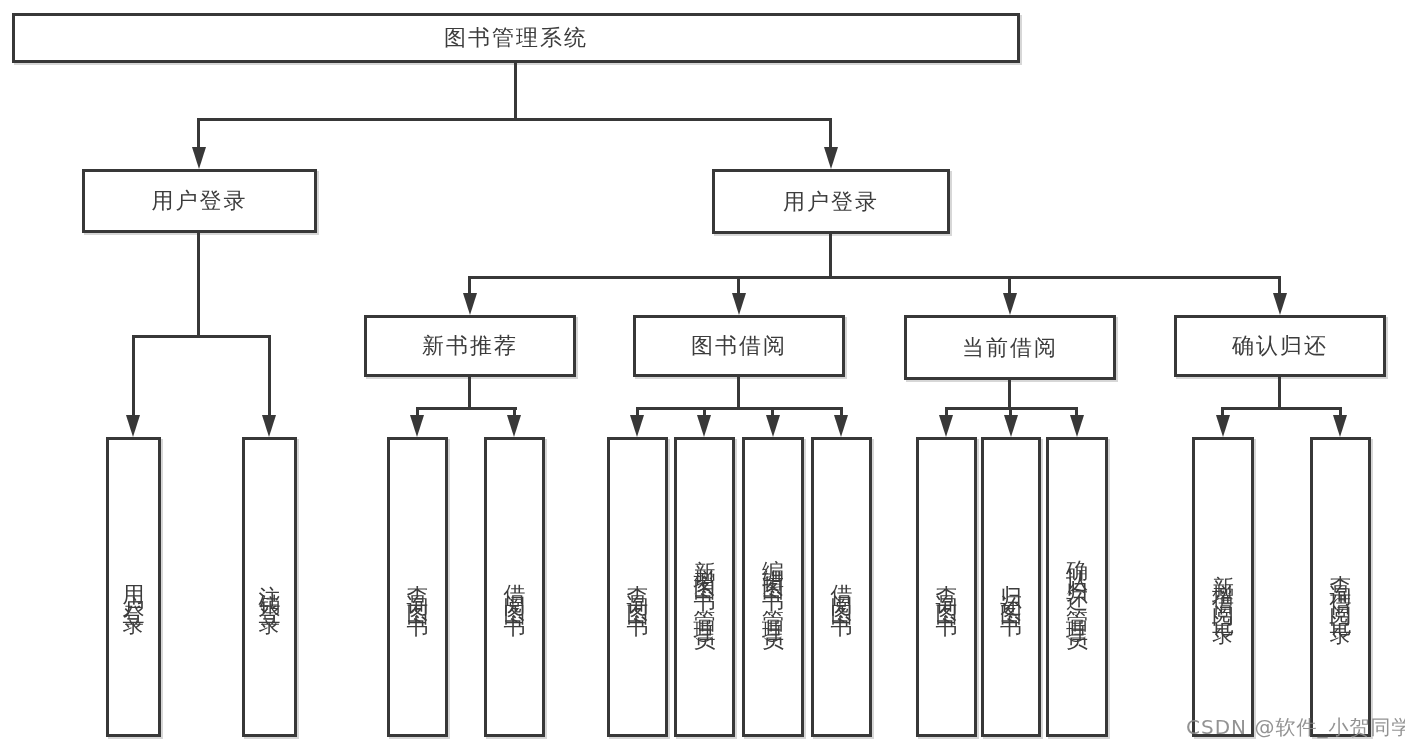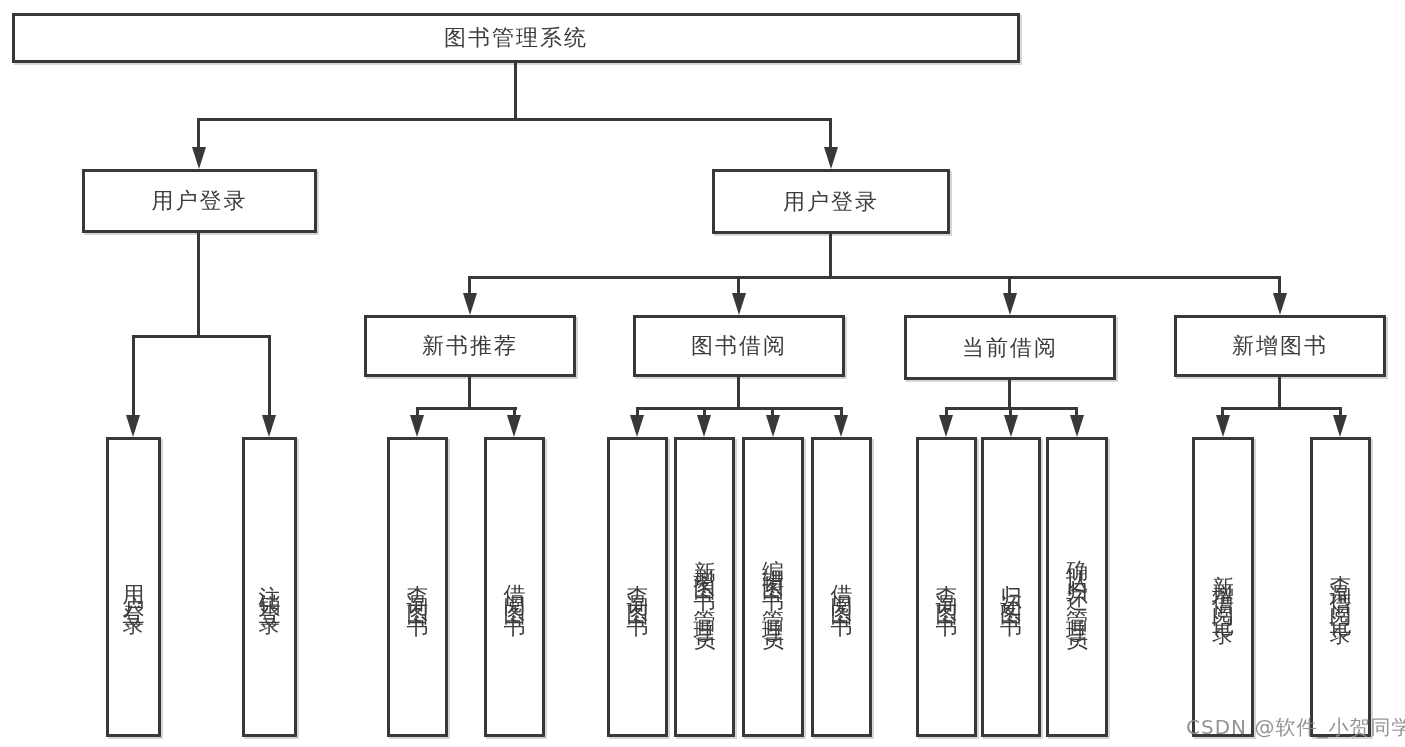--- a/index.html
+++ b/index.html
@@ -92,21 +92,21 @@
   <div class="box" style="left:364px;top:315px;width:212px;height:62px">
     <span>新书推荐</span>
   </div>
   <div class="box" style="left:633px;top:315px;width:212px;height:62px">
     <span>图书借阅</span>
   </div>
   <div class="box" style="left:904px;top:315px;width:212px;height:65px">
     <span>当前借阅</span>
   </div>
   <div class="box" style="left:1174px;top:315px;width:212px;height:62px">
-    <span>新增图书</span>
+    <span>确认归还</span>
   </div>
 
   <div class="vline" style="left:468px;top:377px;height:30px"></div>
   <div class="hline" style="left:416px;top:407px;width:101px"></div>
   <div class="vline" style="left:416px;top:407px;height:10px"></div>
   <div class="ahead" style="left:410px;top:415px"></div>
   <div class="vline" style="left:513px;top:407px;height:10px"></div>
   <div class="ahead" style="left:507px;top:415px"></div>
 
   <div class="vline" style="left:737px;top:377px;height:30px"></div>

